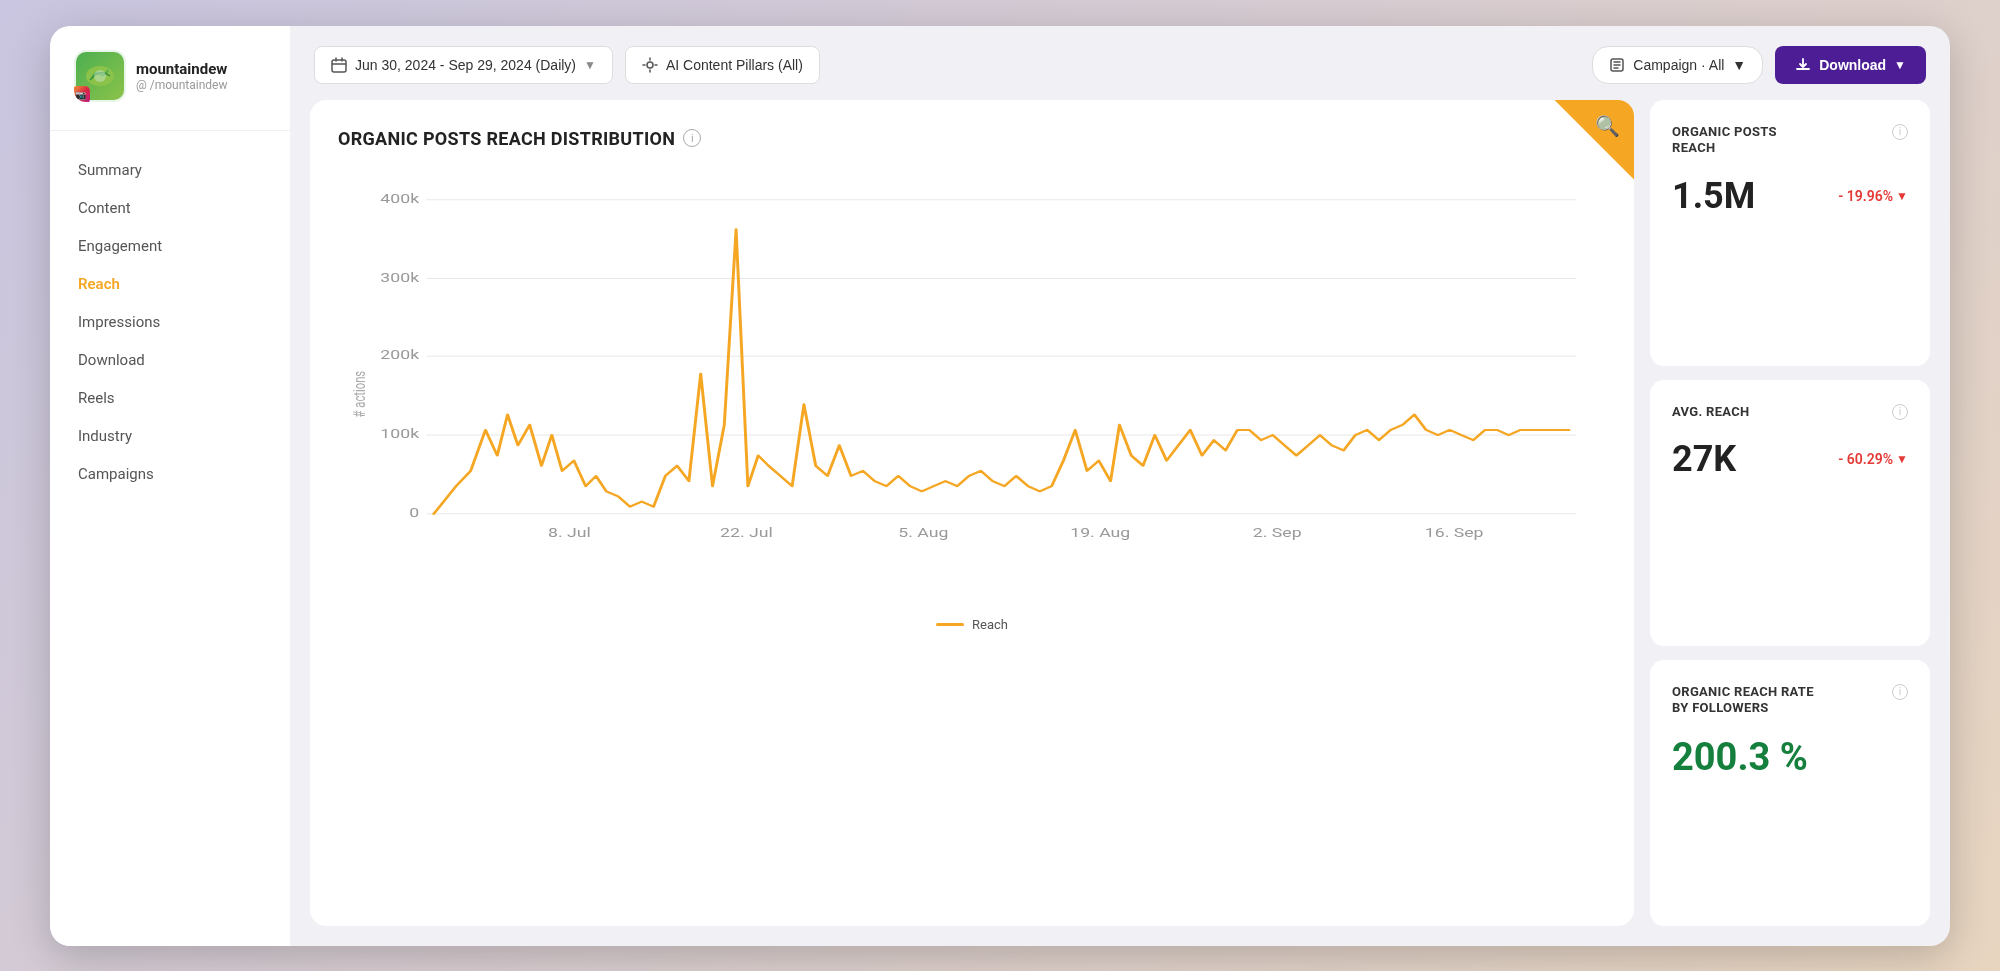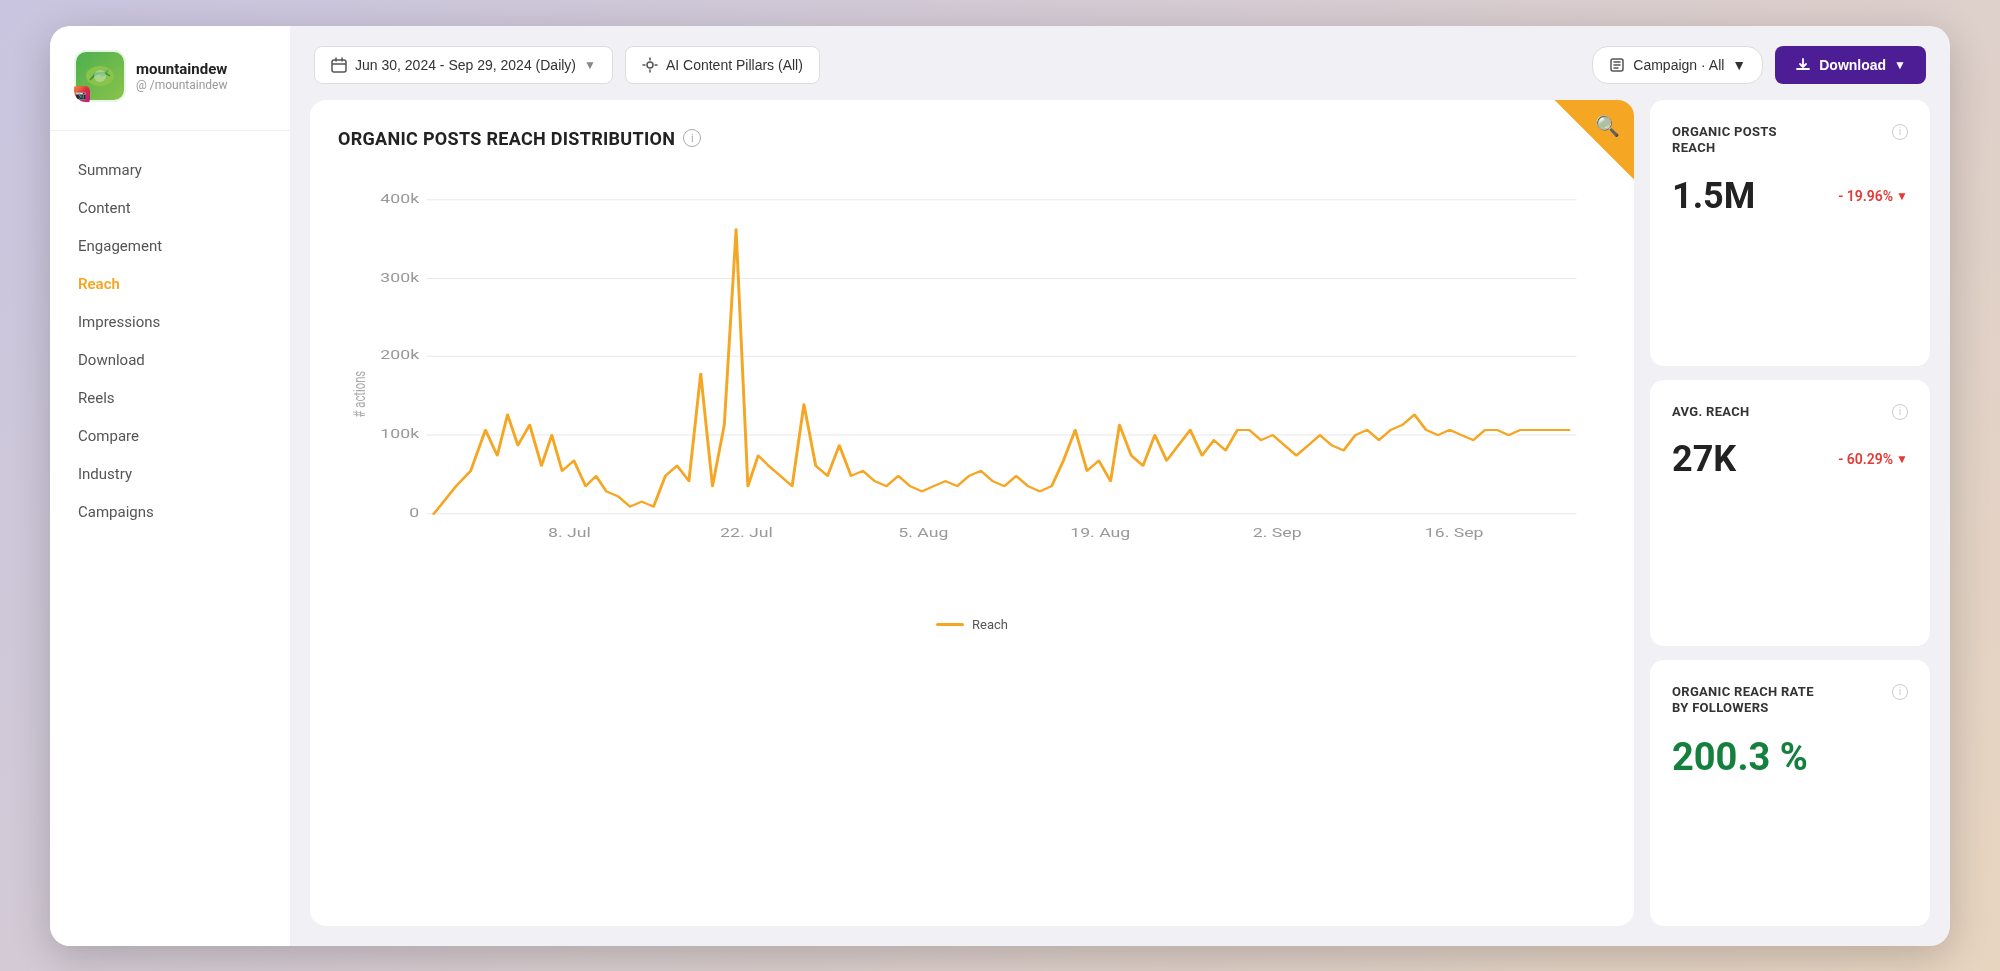--- a/index.html
+++ b/index.html
@@ -351,21 +351,20 @@
       </div>
     </div>
     <ul class="nav-list">
       <li class="nav-item">Summary</li>
       <li class="nav-item">Content</li>
       <li class="nav-item">Engagement</li>
       <li class="nav-item active">Reach</li>
       <li class="nav-item">Impressions</li>
       <li class="nav-item">Download</li>
       <li class="nav-item">Reels</li>
-      <li class="nav-item">Compare</li>
       <li class="nav-item">Industry</li>
       <li class="nav-item">Campaigns</li>
     </ul>
   </nav>
 
   <div class="main-content">
 
     <div class="toolbar">
       <button class="filter-btn">
         <svg width="16" height="16" viewBox="0 0 16 16" fill="none">

